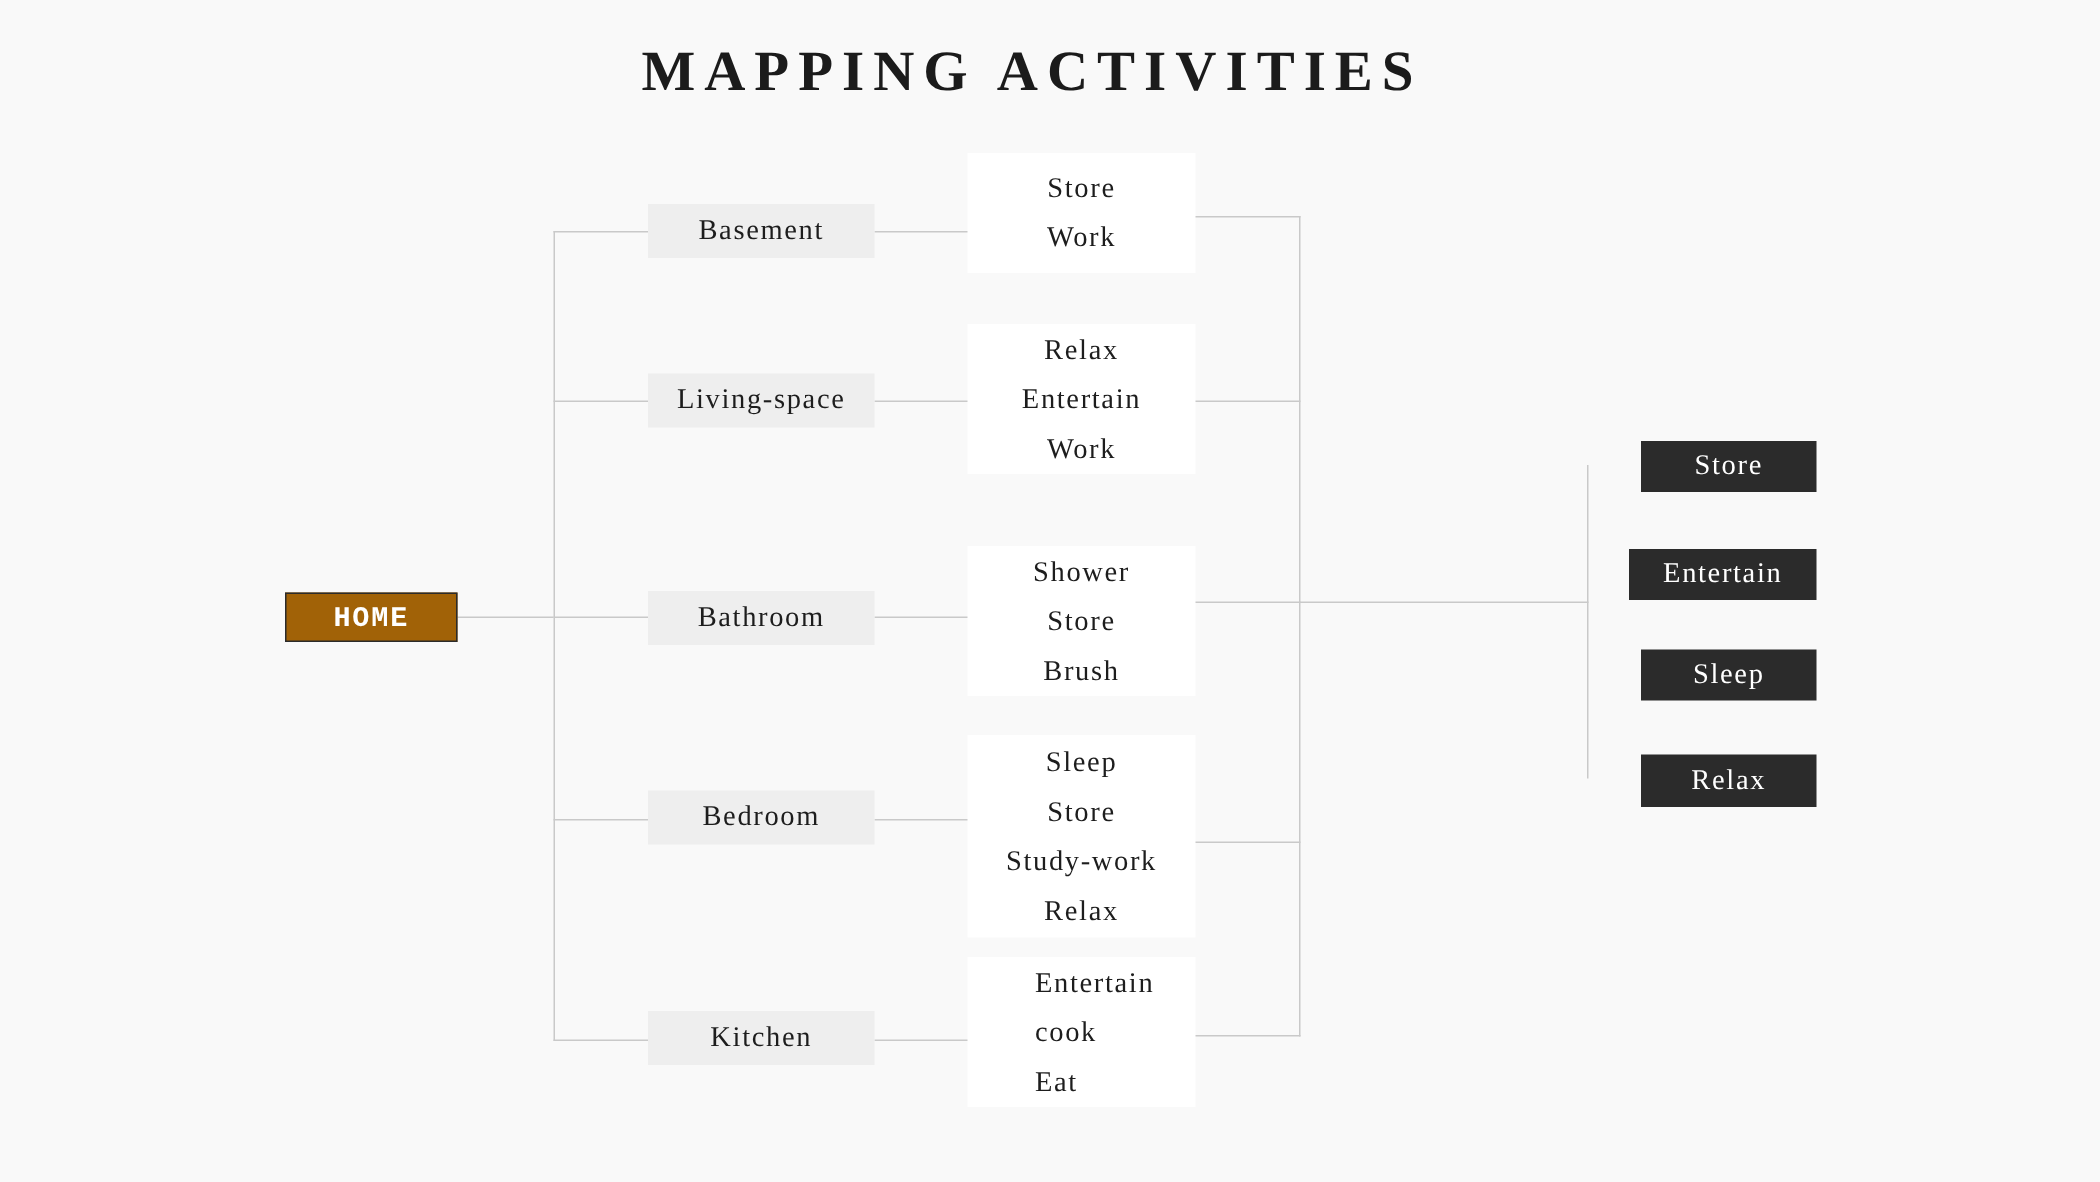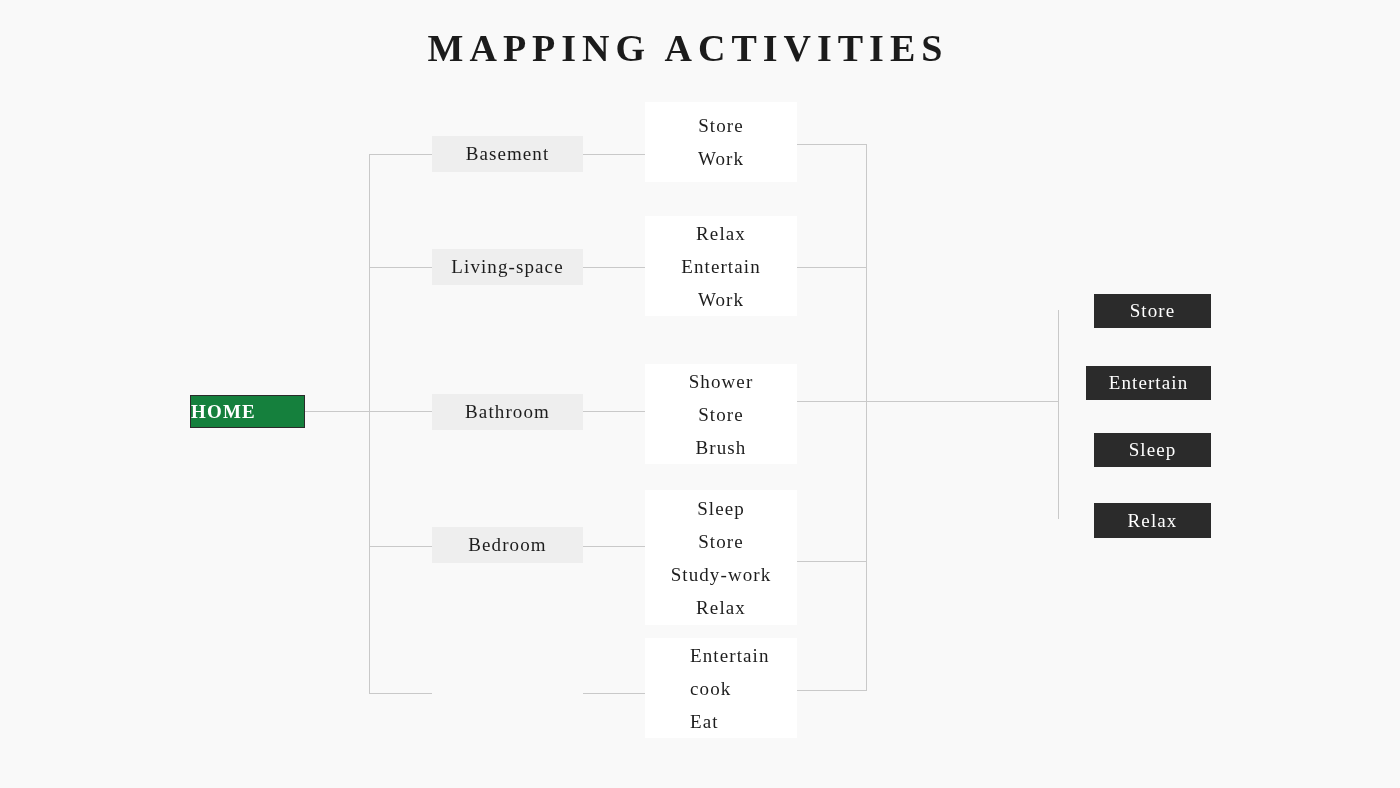--- a/index.html
+++ b/index.html
@@ -44,29 +44,29 @@
   .line {
     position: absolute;
     background: #c9c9c9;
   }
   .line.h { height: 1px; }
   .line.v { width: 1px; }
 
   
   .root-node {
     position: absolute;
-    background: #15803d;
+    background: #a16207;
     color: #ffffff;
-    font-family: Liberation Serif, serif;
+    font-family: Liberation Mono, monospace;
     font-weight: 700;
     font-size: 19px;
     letter-spacing: 1.2px;
     display: flex;
     align-items: center;
-    justify-content: flex-start;
+    justify-content: center;
     border: 1px solid #2b2b2b;
     white-space: nowrap;
   }
 
   
   .room-node {
     position: absolute;
     background: #eeeeee;
     color: #1d1d1d;
     font-size: 19px;
@@ -158,20 +158,23 @@
   </div>
   <div class="room-node" style="left:432px; top:249px; width:151px; height:36px;">
     <span>Living-space</span>
   </div>
   <div class="room-node" style="left:432px; top:394px; width:151px; height:36px;">
     <span>Bathroom</span>
   </div>
   <div class="room-node" style="left:432px; top:527px; width:151px; height:36px;text-align:center;">
     <span>Bedroom</span>
   </div>
+  <div class="room-node" style="left:432px; top:674px; width:151px; height:36px;">
+    <span>Kitchen</span>
+  </div>
 
   <div class="activity-box align-center" style="left:645px; top:102px; width:152px; height:80px;">
     <div class="activity-item">Store</div>
     <div class="activity-item">Work</div>
   </div>
 
   <div class="activity-box align-center" style="left:645px; top:216px; width:152px; height:100px;">
     <div class="activity-item">Relax</div>
     <div class="activity-item">Entertain</div>
     <div class="activity-item">Work</div>

